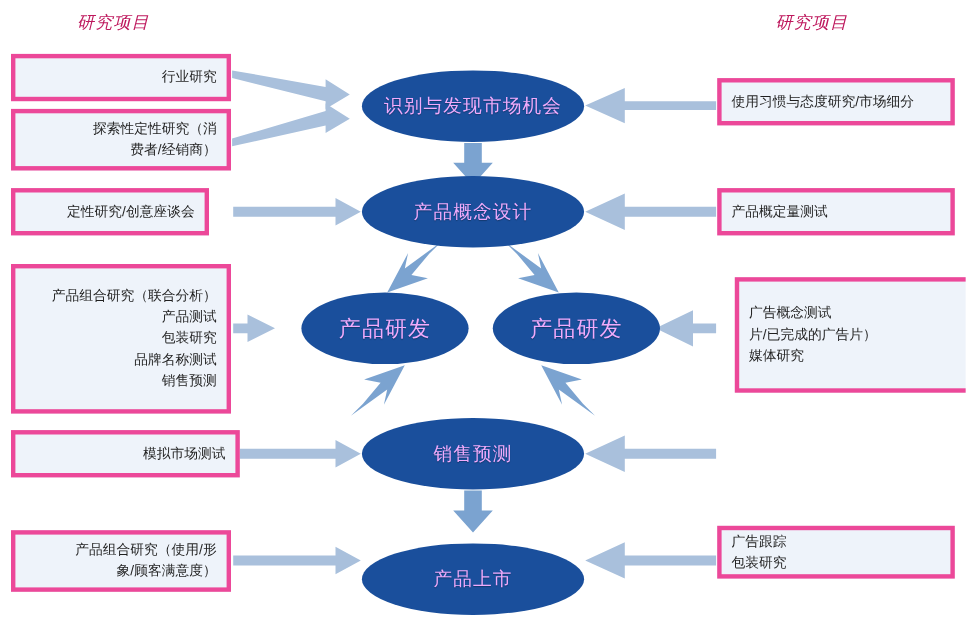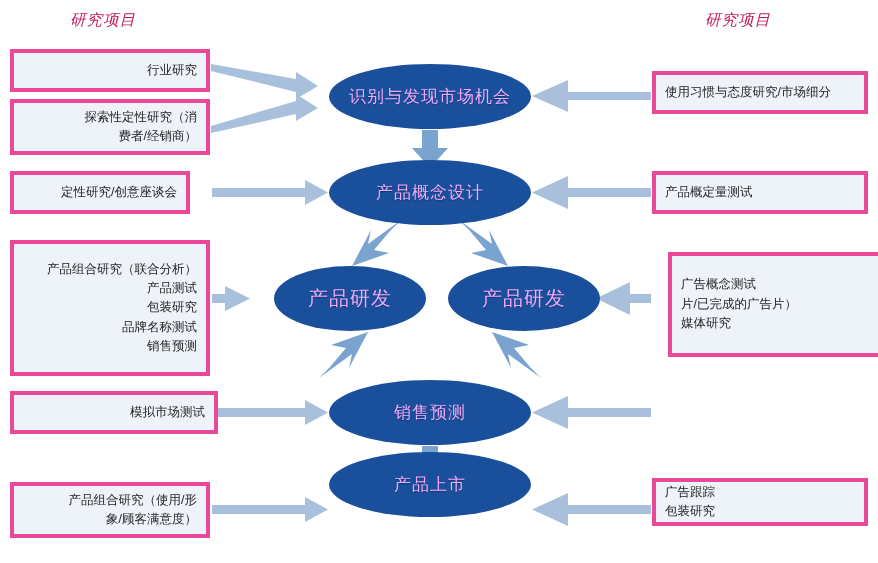--- a/index.html
+++ b/index.html
@@ -189,17 +189,17 @@
   </div>
 
   <div class="node small" style="left:448px; top:266px; width:152px; height:65px;">
     <span>产品研发</span>
   </div>
 
   <div class="node" style="left:329px; top:380px; width:202px; height:65px;">
     <span>销售预测</span>
   </div>
 
-  <div class="node" style="left:329px; top:452px; width:202px; height:65px;">
+  <div class="node" style="left:329px; top:494px; width:202px; height:65px;">
     <span>产品上市</span>
   </div>
 
 </div>
 
 </body></html>

